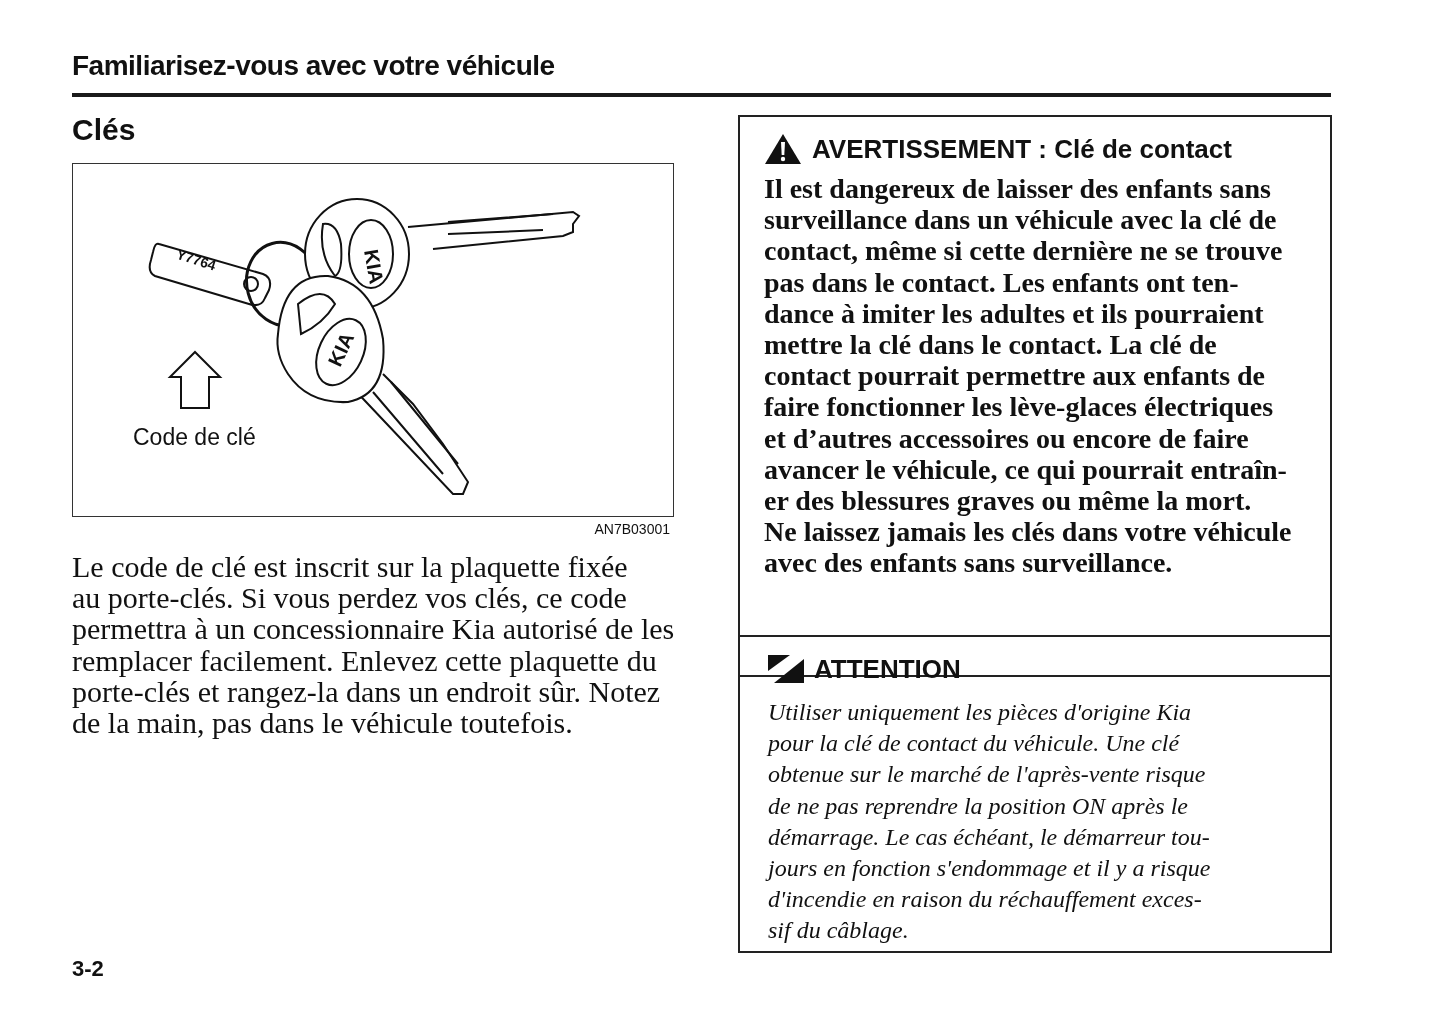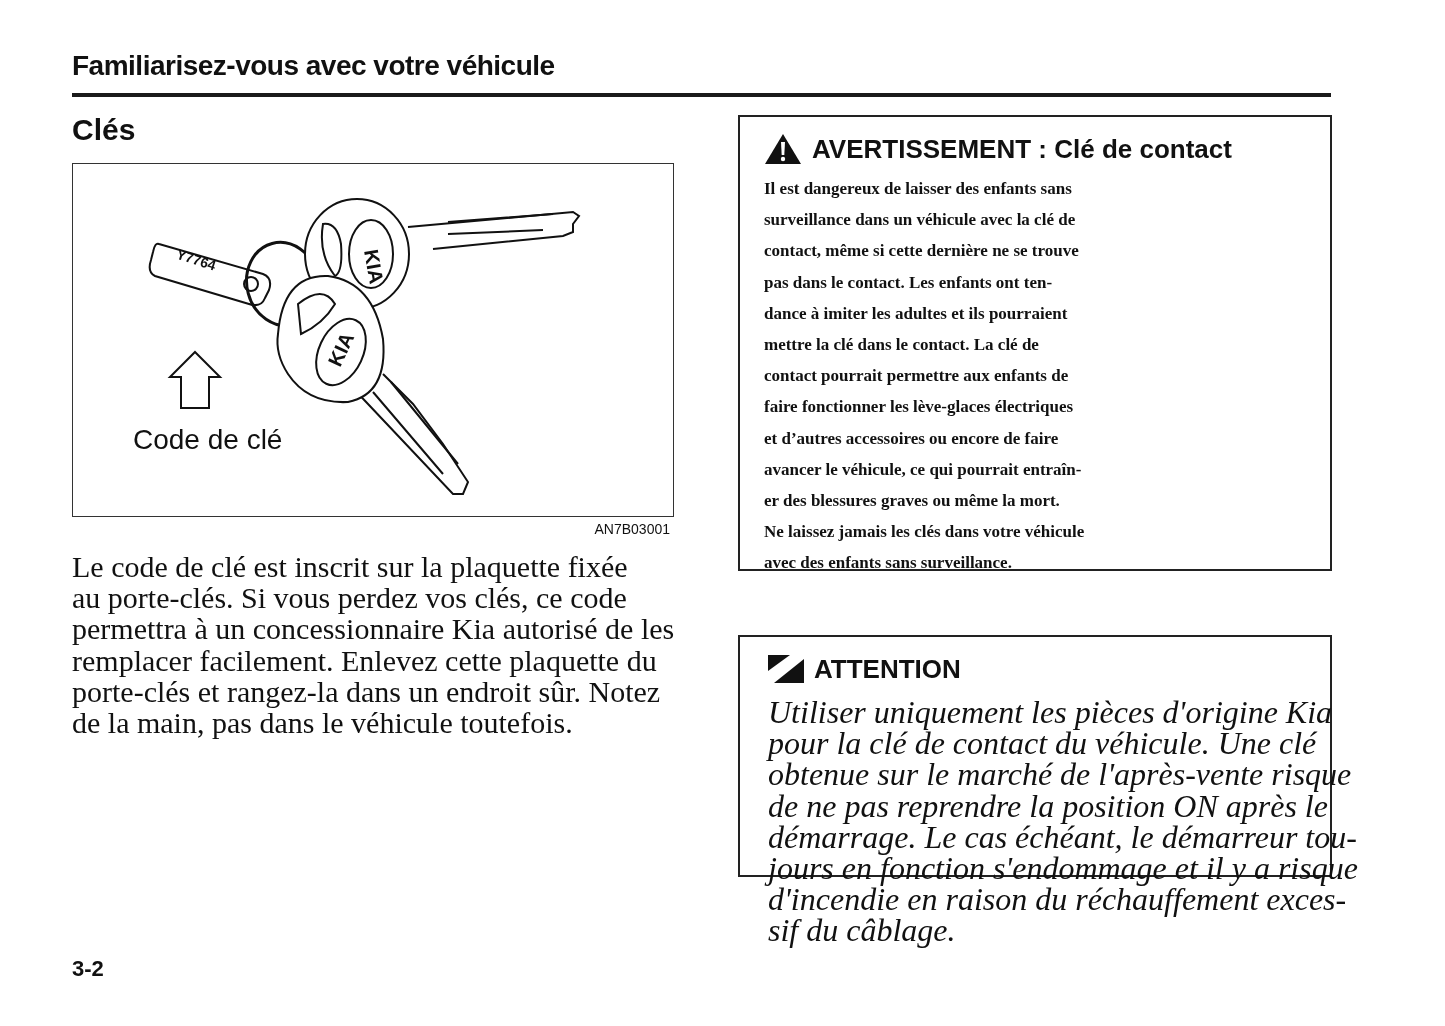--- a/index.html
+++ b/index.html
@@ -14,46 +14,46 @@
     position: absolute; left: 72px; top: 110px;
     font-family: "Liberation Sans", sans-serif; font-weight: bold; font-size: 30px; margin: 0; line-height: 40px;
   }
   .figure {
     position: absolute; left: 72px; top: 163px; width: 602px; height: 354px;
     border: 1.5px solid #333; box-sizing: border-box;
   }
   .figure svg { position: absolute; left: 0; top: 0; }
   .fig-caption {
     position: absolute; left: 60px; top: 260px;
-    font-family: "Liberation Sans", sans-serif; font-size: 28px;
+    font-family: "Liberation Sans", sans-serif; font-size: 23px;
   }
   .fig-id {
     position: absolute; right: 775px; top: 521px;
     font-family: "Liberation Sans", sans-serif; font-size: 14px;
   }
   .body-text {
     position: absolute; left: 72px; top: 551px; width: 610px;
     font-family: "Liberation Serif", serif; font-size: 30px; line-height: 31.2px; margin: 0;
   }
   .box {
     position: absolute; left: 738px; width: 594px; box-sizing: border-box;
     border: 2px solid #222; padding: 14px 22px 14px 24px;
   }
-  .warn-box { top: 115px; height: 456px; }
-  .attn-box { top: 635px; height: 242px; padding-left: 28px; }
+  .warn-box { top: 115px; height: 562px; }
+  .attn-box { top: 635px; height: 318px; padding-left: 28px; }
   .box-heading {
     font-family: "Liberation Sans", sans-serif; font-weight: bold; font-size: 26px;
     display: flex; align-items: center; gap: 10px; height: 36px; margin: 0;
   }
   .warn-text {
-    font-family: "Liberation Serif", serif; font-weight: bold; font-size: 17px;
+    font-family: "Liberation Serif", serif; font-weight: bold; font-size: 28px;
     line-height: 31.2px; margin: 6px 0 0 0;
   }
   .attn-text {
-    font-family: "Liberation Serif", serif; font-style: italic; font-size: 32px;
+    font-family: "Liberation Serif", serif; font-style: italic; font-size: 24px;
     line-height: 31.2px; margin: 10px 0 0 0;
   }
   .page-number {
     position: absolute; left: 72px; top: 956px;
     font-family: "Liberation Sans", sans-serif; font-weight: bold; font-size: 22px;
   }
   .line { display: block; white-space: nowrap; }
 </style>
 </head>
 <body>

